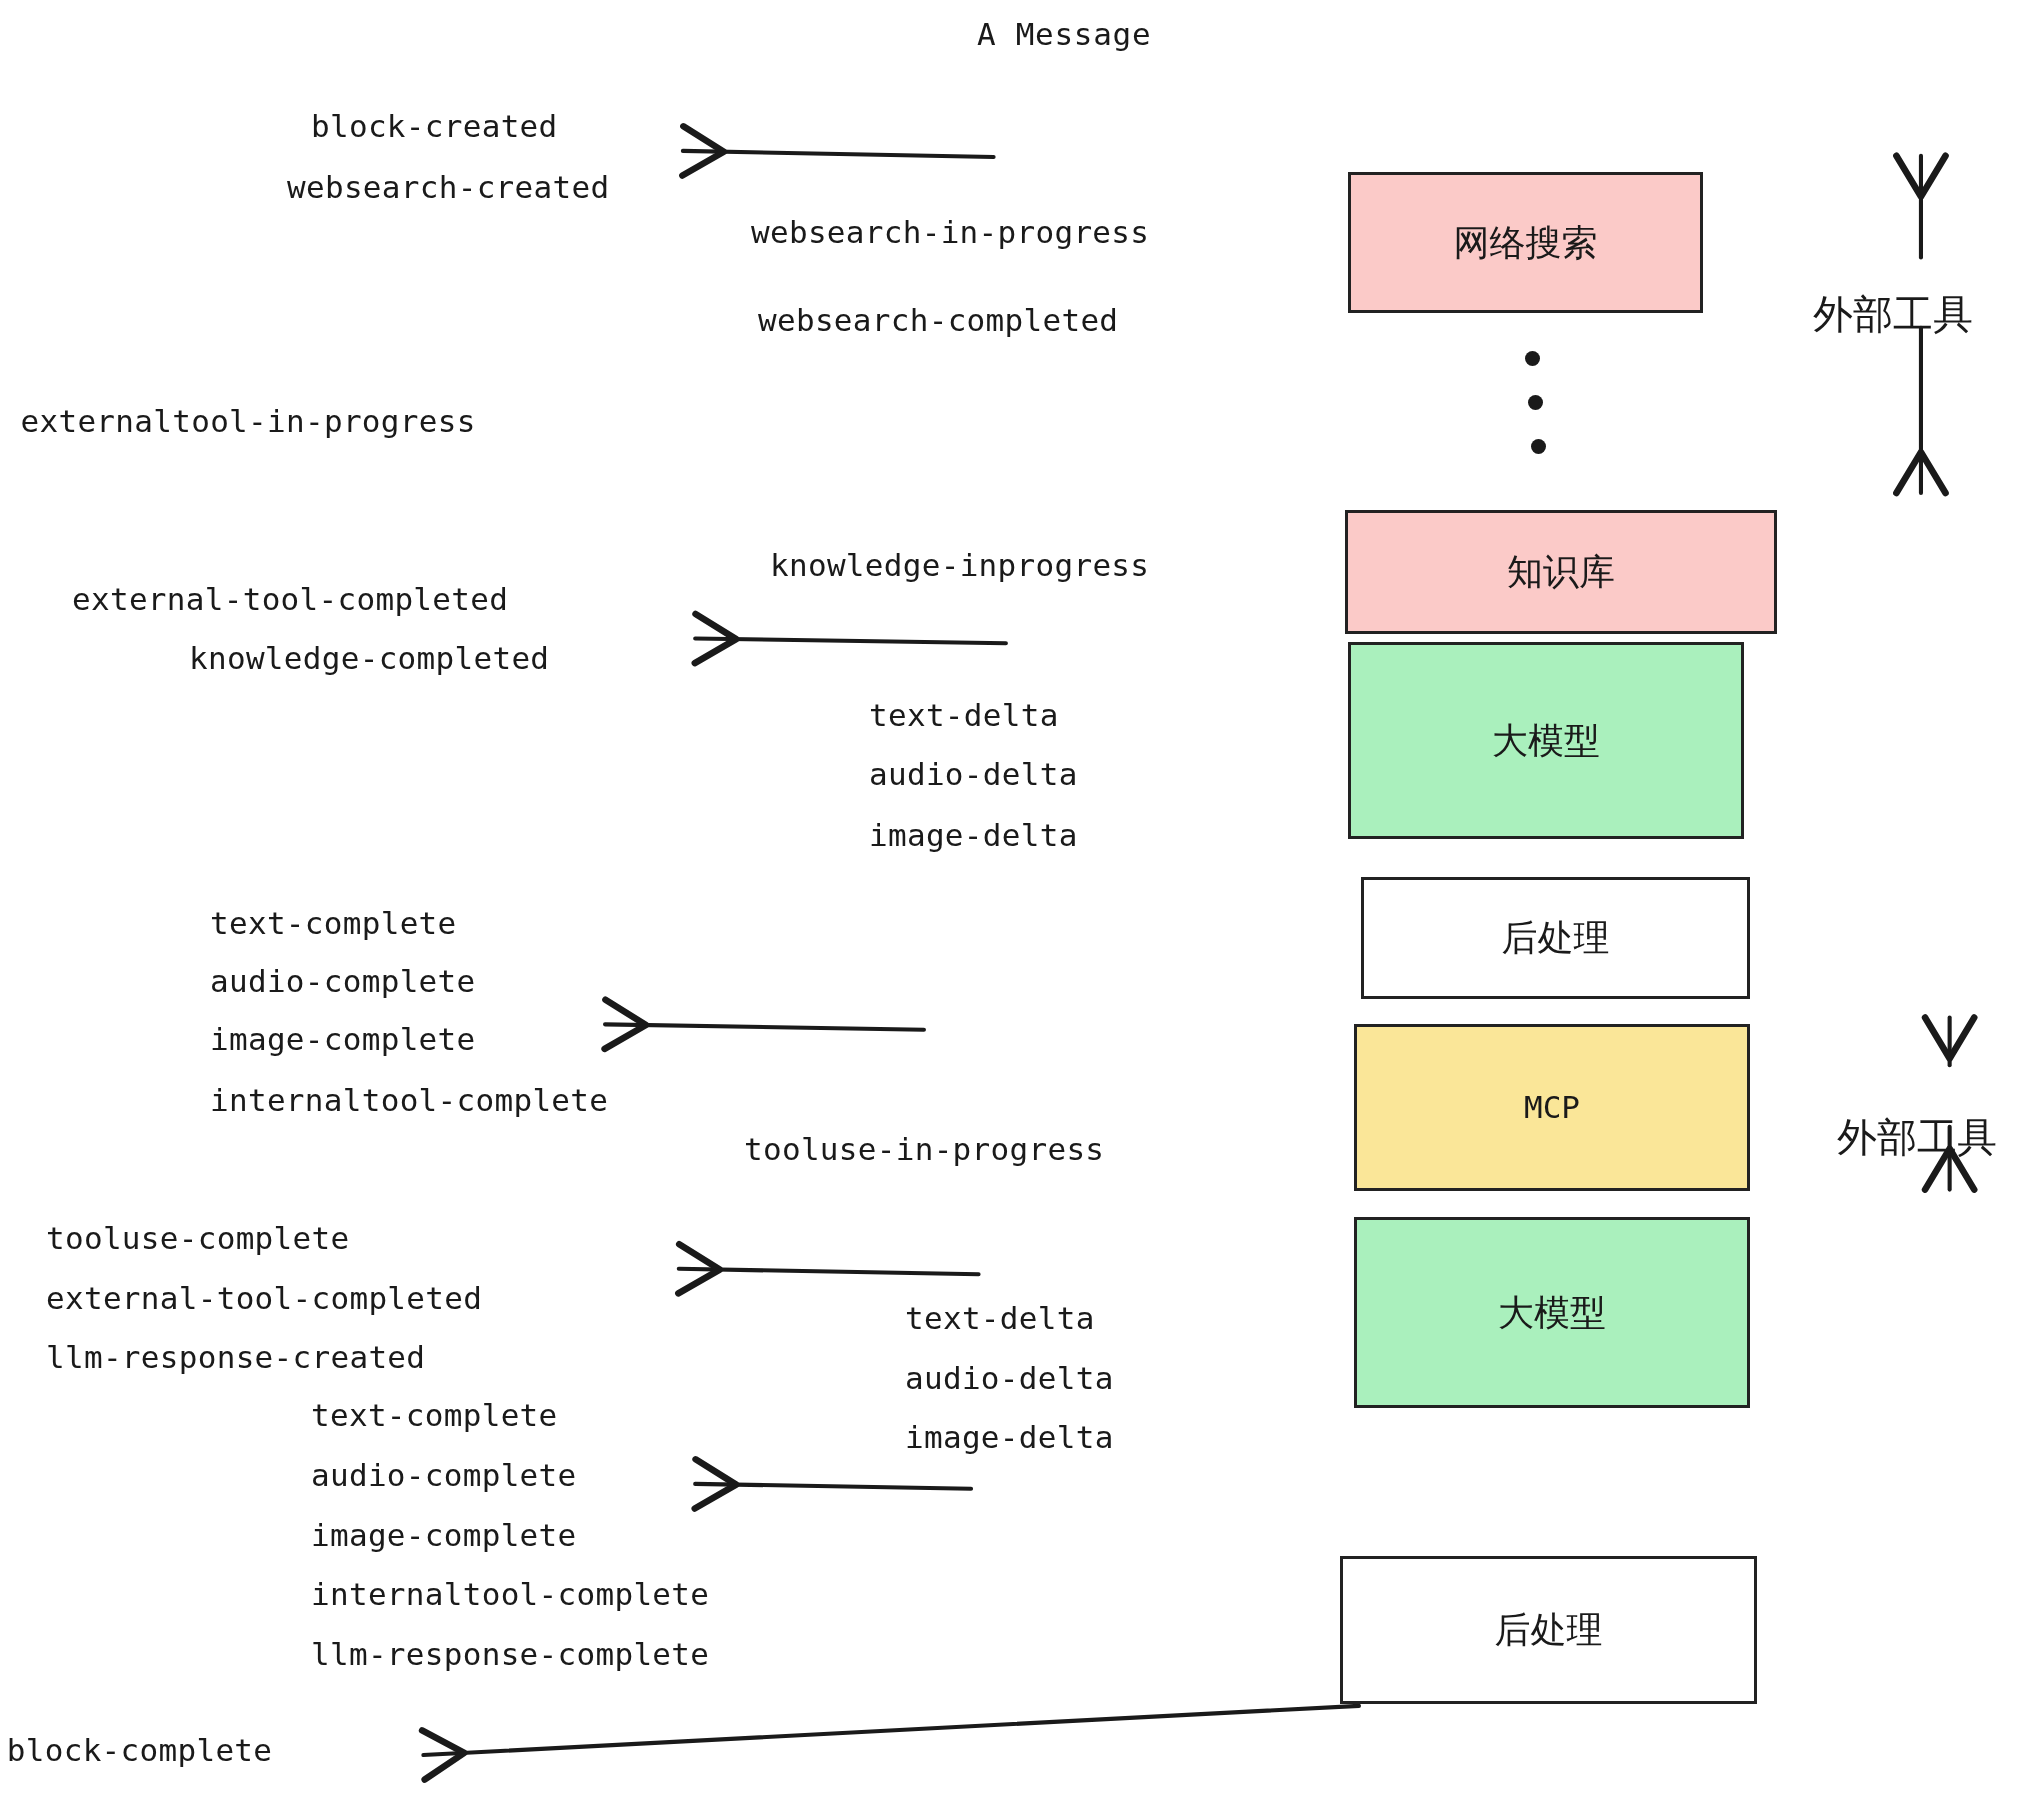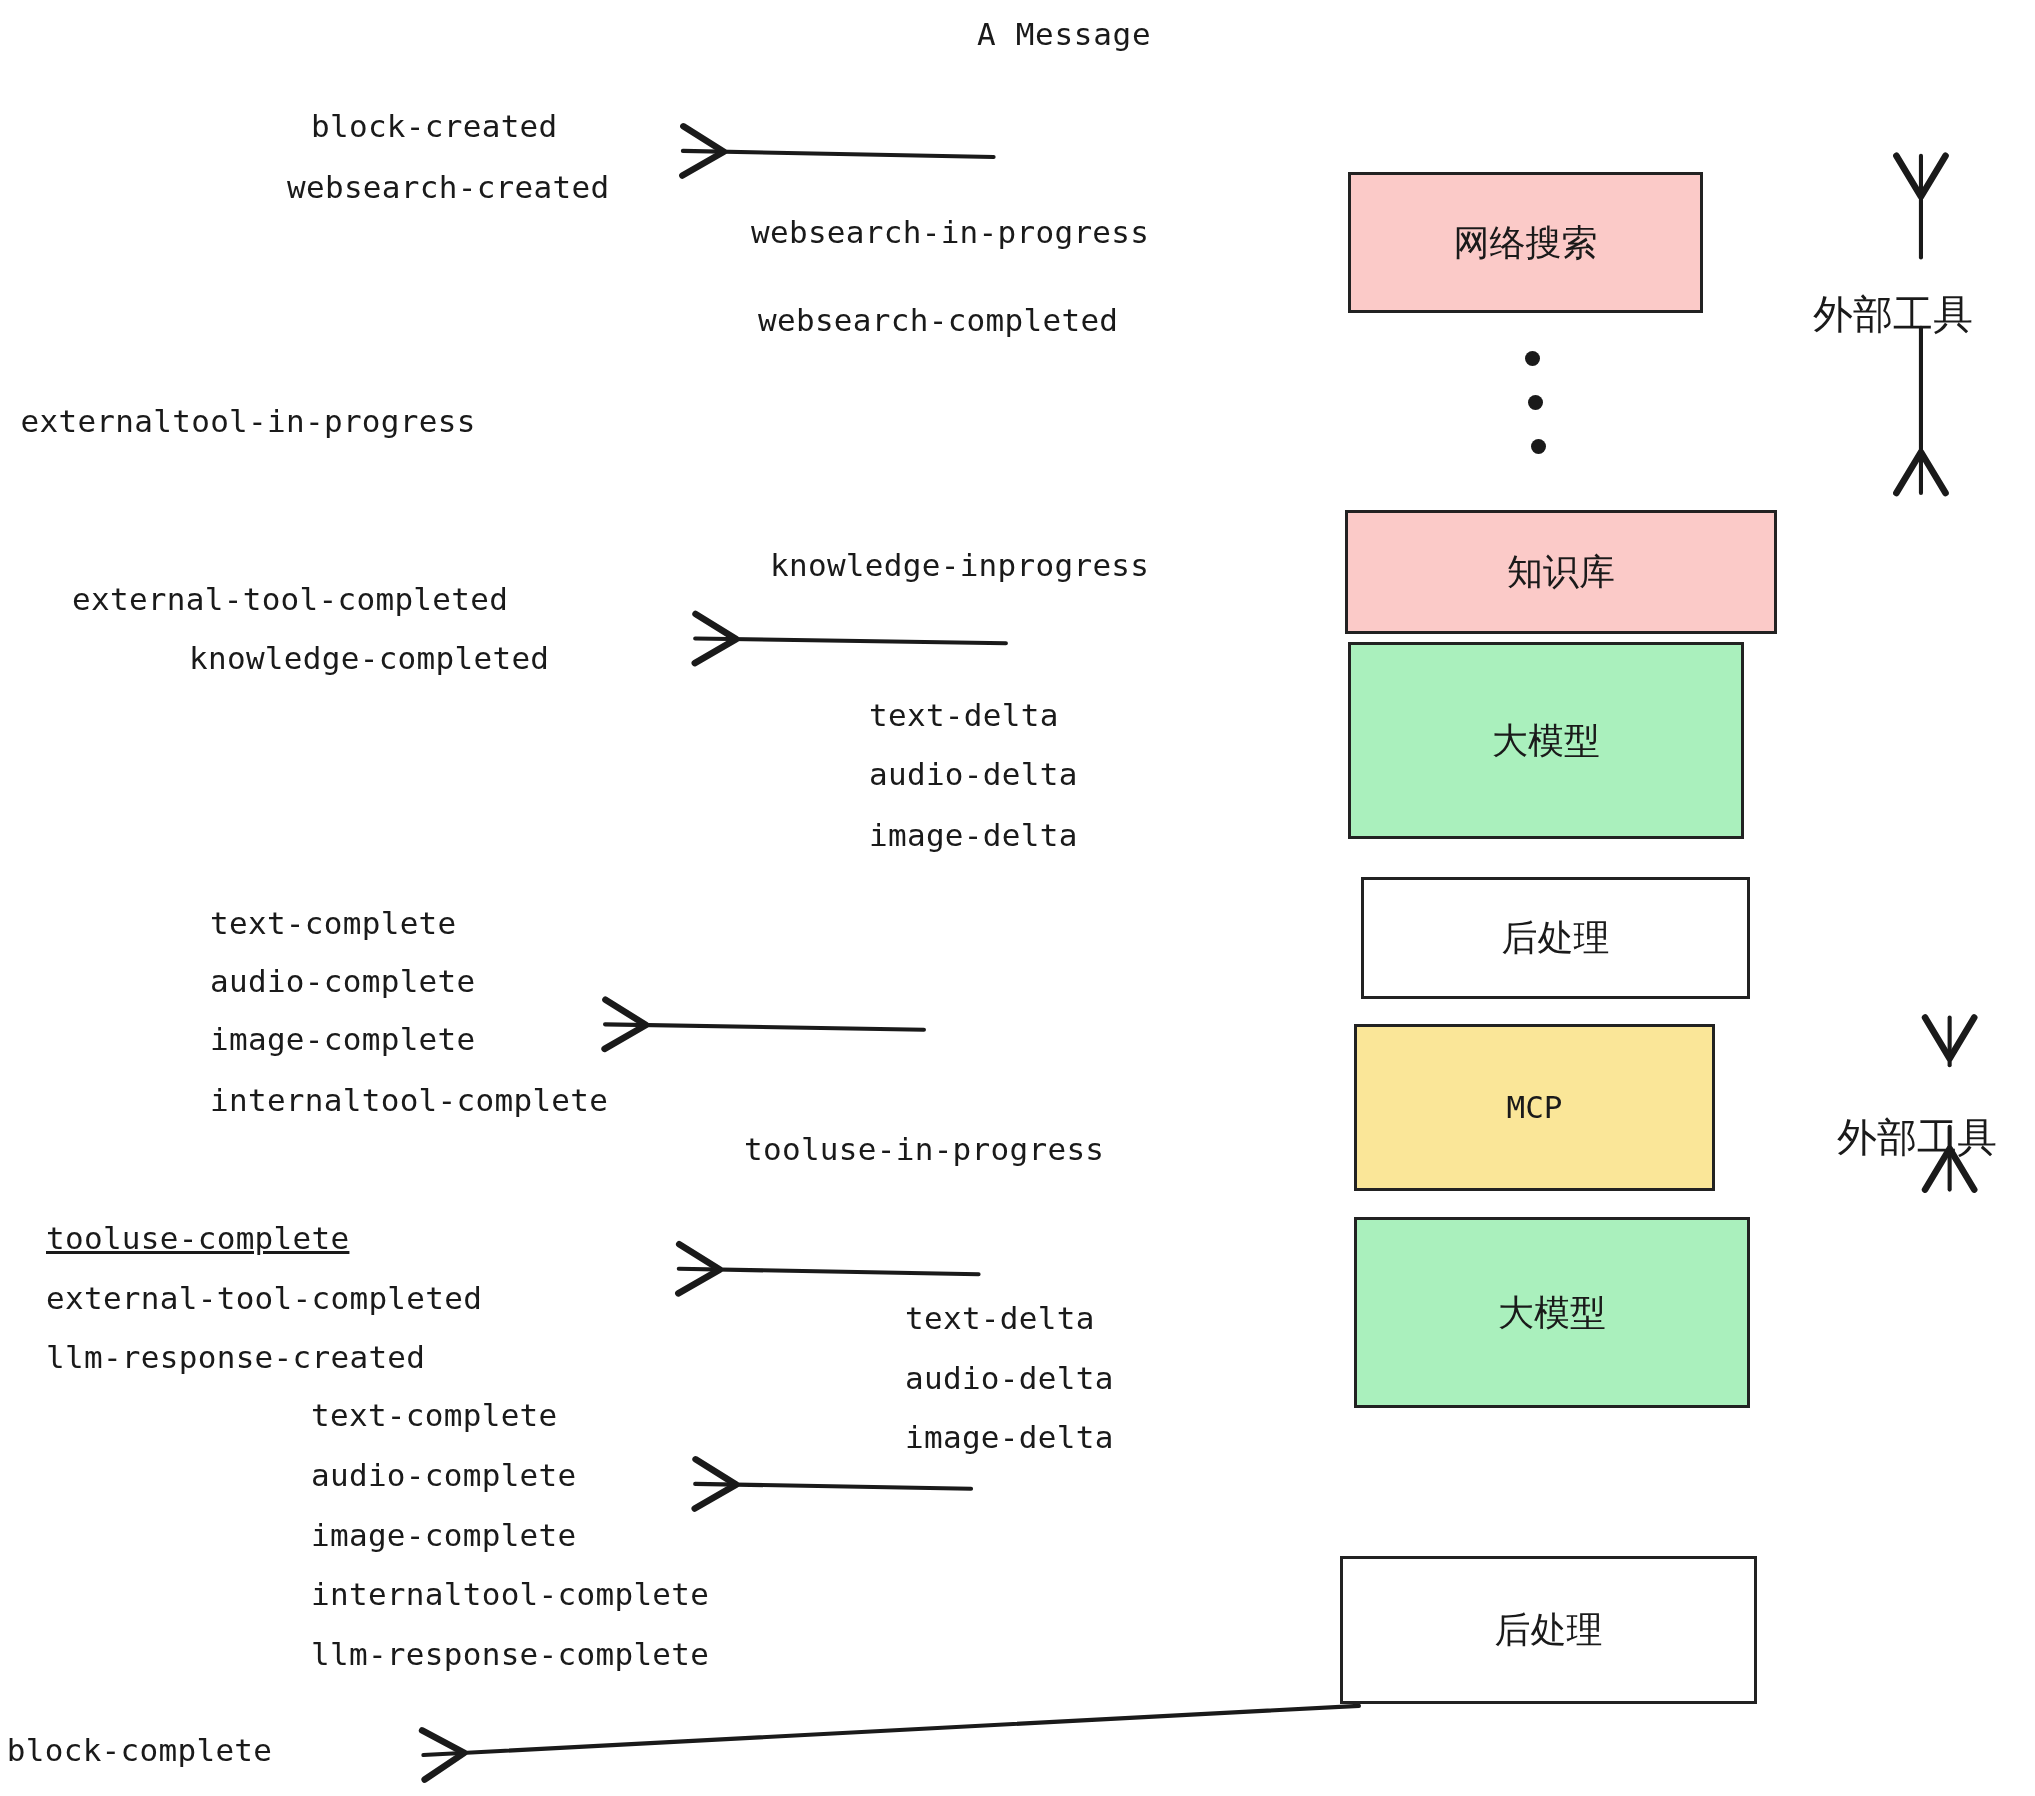--- a/index.html
+++ b/index.html
@@ -93,21 +93,21 @@
       </div>
       <div class="boxnode" style="left: 1345px; top: 510px; width: 432px; height: 124px; background: rgb(251, 202, 200); border-color: rgb(34, 34, 34);">
         <span>知识库</span>
       </div>
       <div class="boxnode" style="left: 1348px; top: 642px; width: 396px; height: 197px; background: rgb(170, 240, 189); border-color: rgb(34, 34, 34);">
         <span>大模型</span>
       </div>
       <div class="boxnode" style="left: 1361px; top: 877px; width: 389px; height: 122px; background: rgb(255, 255, 255); border-color: rgb(34, 34, 34);">
         <span>后处理</span>
       </div>
-      <div class="boxnode mono" style="left: 1354px; top: 1024px; width: 361px; height: 167px; background: rgb(250, 230, 152); border-color: rgb(34, 34, 34);">
+      <div class="boxnode mono" style="left: 1354px; top: 1024px; width: 396px; height: 167px; background: rgb(250, 230, 152); border-color: rgb(34, 34, 34);">
         <span>MCP</span>
       </div>
       <div class="boxnode" style="left: 1354px; top: 1217px; width: 396px; height: 191px; background: rgb(170, 240, 189); border-color: rgb(34, 34, 34);">
         <span>大模型</span>
       </div>
       <div class="boxnode" style="left: 1340px; top: 1556px; width: 417px; height: 148px; background: rgb(255, 255, 255); border-color: rgb(34, 34, 34);">
         <span>后处理</span>
       </div>
     </div>
   <div id="dots-root">
@@ -125,21 +125,21 @@
       <div class="evt" style="left: 72px; top: 584px;">external-tool-completed</div>
       <div class="evt" style="left: 189px; top: 643px;">knowledge-completed</div>
       <div class="evt" style="left: 869px; top: 700px;">text-delta</div>
       <div class="evt" style="left: 869px; top: 759px;">audio-delta</div>
       <div class="evt" style="left: 869px; top: 820px;">image-delta</div>
       <div class="evt" style="left: 210px; top: 908px;">text-complete</div>
       <div class="evt" style="left: 210px; top: 966px;">audio-complete</div>
       <div class="evt" style="left: 210px; top: 1024px;">image-complete</div>
       <div class="evt" style="left: 210px; top: 1085px;">internaltool-complete</div>
       <div class="evt" style="left: 744px; top: 1134px;">tooluse-in-progress</div>
-      <div class="evt" style="left: 46px; top: 1223px; text-decoration: underline;">tooluse-complete</div>
+      <div class="evt" style="left: 46px; top: 1223px;">tooluse-complete</div>
       <div class="evt" style="left: 46px; top: 1283px;">external-tool-completed</div>
       <div class="evt" style="left: 46px; top: 1342px;">llm-response-created</div>
       <div class="evt" style="left: 905px; top: 1303px;">text-delta</div>
       <div class="evt" style="left: 905px; top: 1363px;">audio-delta</div>
       <div class="evt" style="left: 905px; top: 1422px;">image-delta</div>
       <div class="evt" style="left: 311px; top: 1400px;">text-complete</div>
       <div class="evt" style="left: 311px; top: 1460px;">audio-complete</div>
       <div class="evt" style="left: 311px; top: 1520px;">image-complete</div>
       <div class="evt" style="left: 311px; top: 1579px;">internaltool-complete</div>
       <div class="evt" style="left: 311px; top: 1639px;">llm-response-complete</div>

